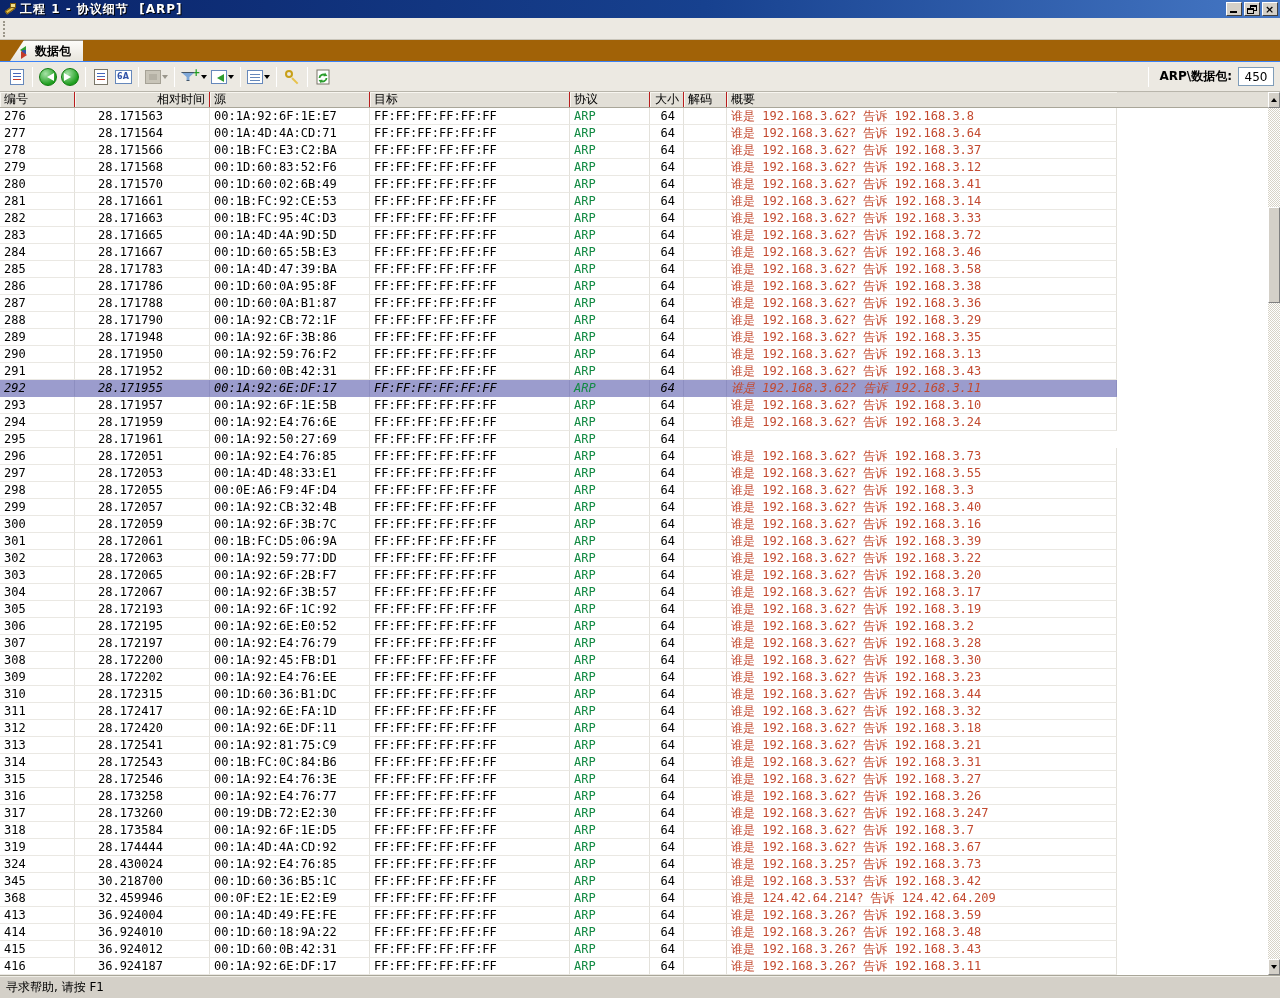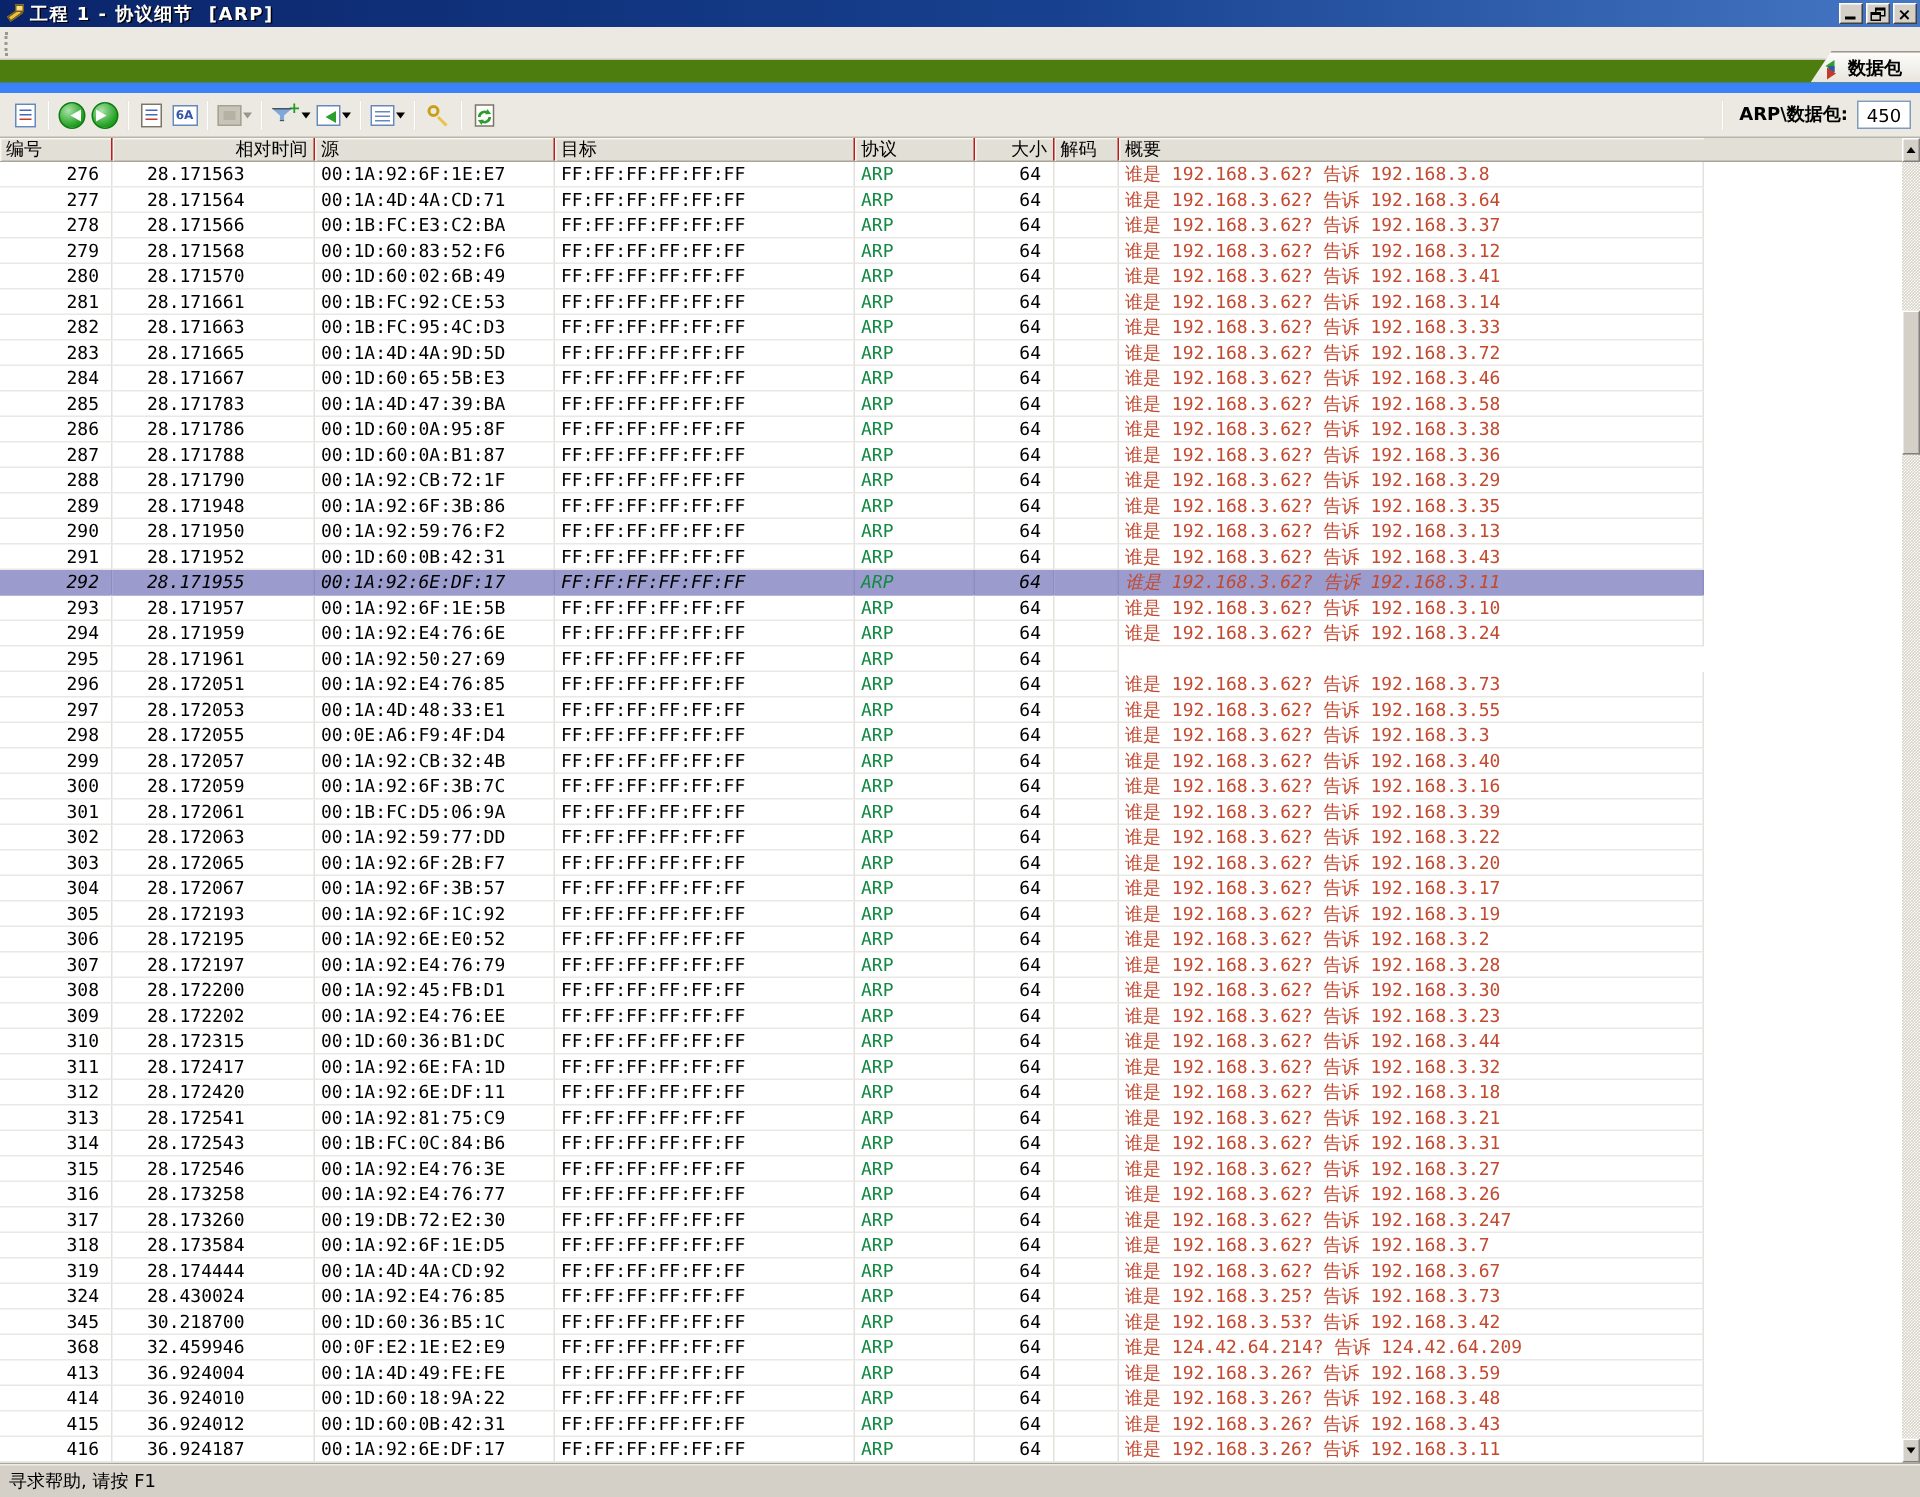--- a/index.html
+++ b/index.html
@@ -27,22 +27,22 @@
   .g-x { position:absolute; left:2px; top:0; color:#000; font-size:11px; font-weight:bold; line-height:13px; }
 
   
   #menubar { height:22px; background:#ECE9E2; display:flex; align-items:center;
     border-bottom:1px solid #C9C5BA; }
   .grip { width:3px; height:16px; margin:0 5px 0 3px;
     border-left:2px dotted #9B978B; }
   .menu-item { padding:2px 9px; color:#a21caf;margin-top:40px; }
 
   
-  #tabbar { height:22px; background:#4d7c0f; position:relative;
-    border-bottom:7px solid #3b82f6; display:flex; align-items:flex-end;justify-content:flex-end; }
+  #tabbar { height:22px; background:#a16207; position:relative;
+    border-bottom:1px solid #3b82f6; display:flex; align-items:flex-end; }
   #packets-tab { height:21px; margin-left:10px; padding:0 12px 0 6px;
     display:flex; align-items:center; gap:4px; font-weight:bold;
     background:linear-gradient(#FDFCFA,#E8E5DD);
     clip-path:polygon(14px 0, 100% 0, 100% 100%, 0 100%);
     border-top:1px solid #9a968c; }
   .tab-ico { width:15px; height:15px; position:relative; flex:none; }
   .tab-ico .a1 { position:absolute; left:0; top:2px; width:0; height:0;
     border:4px solid transparent; border-right:6px solid #2E9E2E; }
   .tab-ico .a2 { position:absolute; right:0; bottom:0; width:0; height:0;
     border:4px solid transparent; border-left:6px solid #C33A2A; }
@@ -92,23 +92,23 @@
   #main { position:relative; height:883px; background:#fff; }
   #table-area { width:1268px; }
   #thead { display:flex; height:16px; background:#E2DFD7; border-bottom:1px solid #A9A699; width:1268px; }
   .hc { font-size:12px; line-height:15px; color:#000; padding:0 4px; white-space:nowrap; overflow:hidden;
     border-right:1px solid #b91c1c; box-shadow:inset 1px 1px 0 #F8F6F0; }
   #tbody { font-family:"DejaVu Sans Mono", monospace; }
   .trow { display:flex; height:17px; width:1140px; }
   .td { font-size:12px; line-height:16px; white-space:nowrap; overflow:hidden; padding:0 4px;
     border-right:1px solid #E3E1DB; border-bottom:1px solid #EAE8E3; color:#000; }
   .c0{width:75px} .c1{width:135px} .c2{width:160px} .c3{width:200px}
-  .c4{width:80px} .c5{width:53px} .c6{width:43px} .c7{width:390px}
+  .c4{width:80px} .c5{width:34px} .c6{width:43px} .c7{width:390px}
   .hc.c7{border-right:none}
-  .trow .c0 { text-align:right; padding-right:8px; }
+  .trow .c0 { padding-right:8px; }
   .trow .c1 { text-align:right; padding-right:46px; }
   .trow .c5 { text-align:right; padding-right:8px; }
   .hc.c1, .hc.c5 { text-align:right; }
   .trow .c4 { color:var(--proto-green); }
   .trow .c7 { color:var(--summary-red); }
   .trow.sel .td { background:var(--sel-bg); border-bottom-color:var(--sel-bg); border-right-color:#8d8ec0;font-style:italic; }
 
   
   #vscroll { position:absolute; top:0; right:0; width:12px; height:100%;
     background-color:#D7D3C7; background-image:

